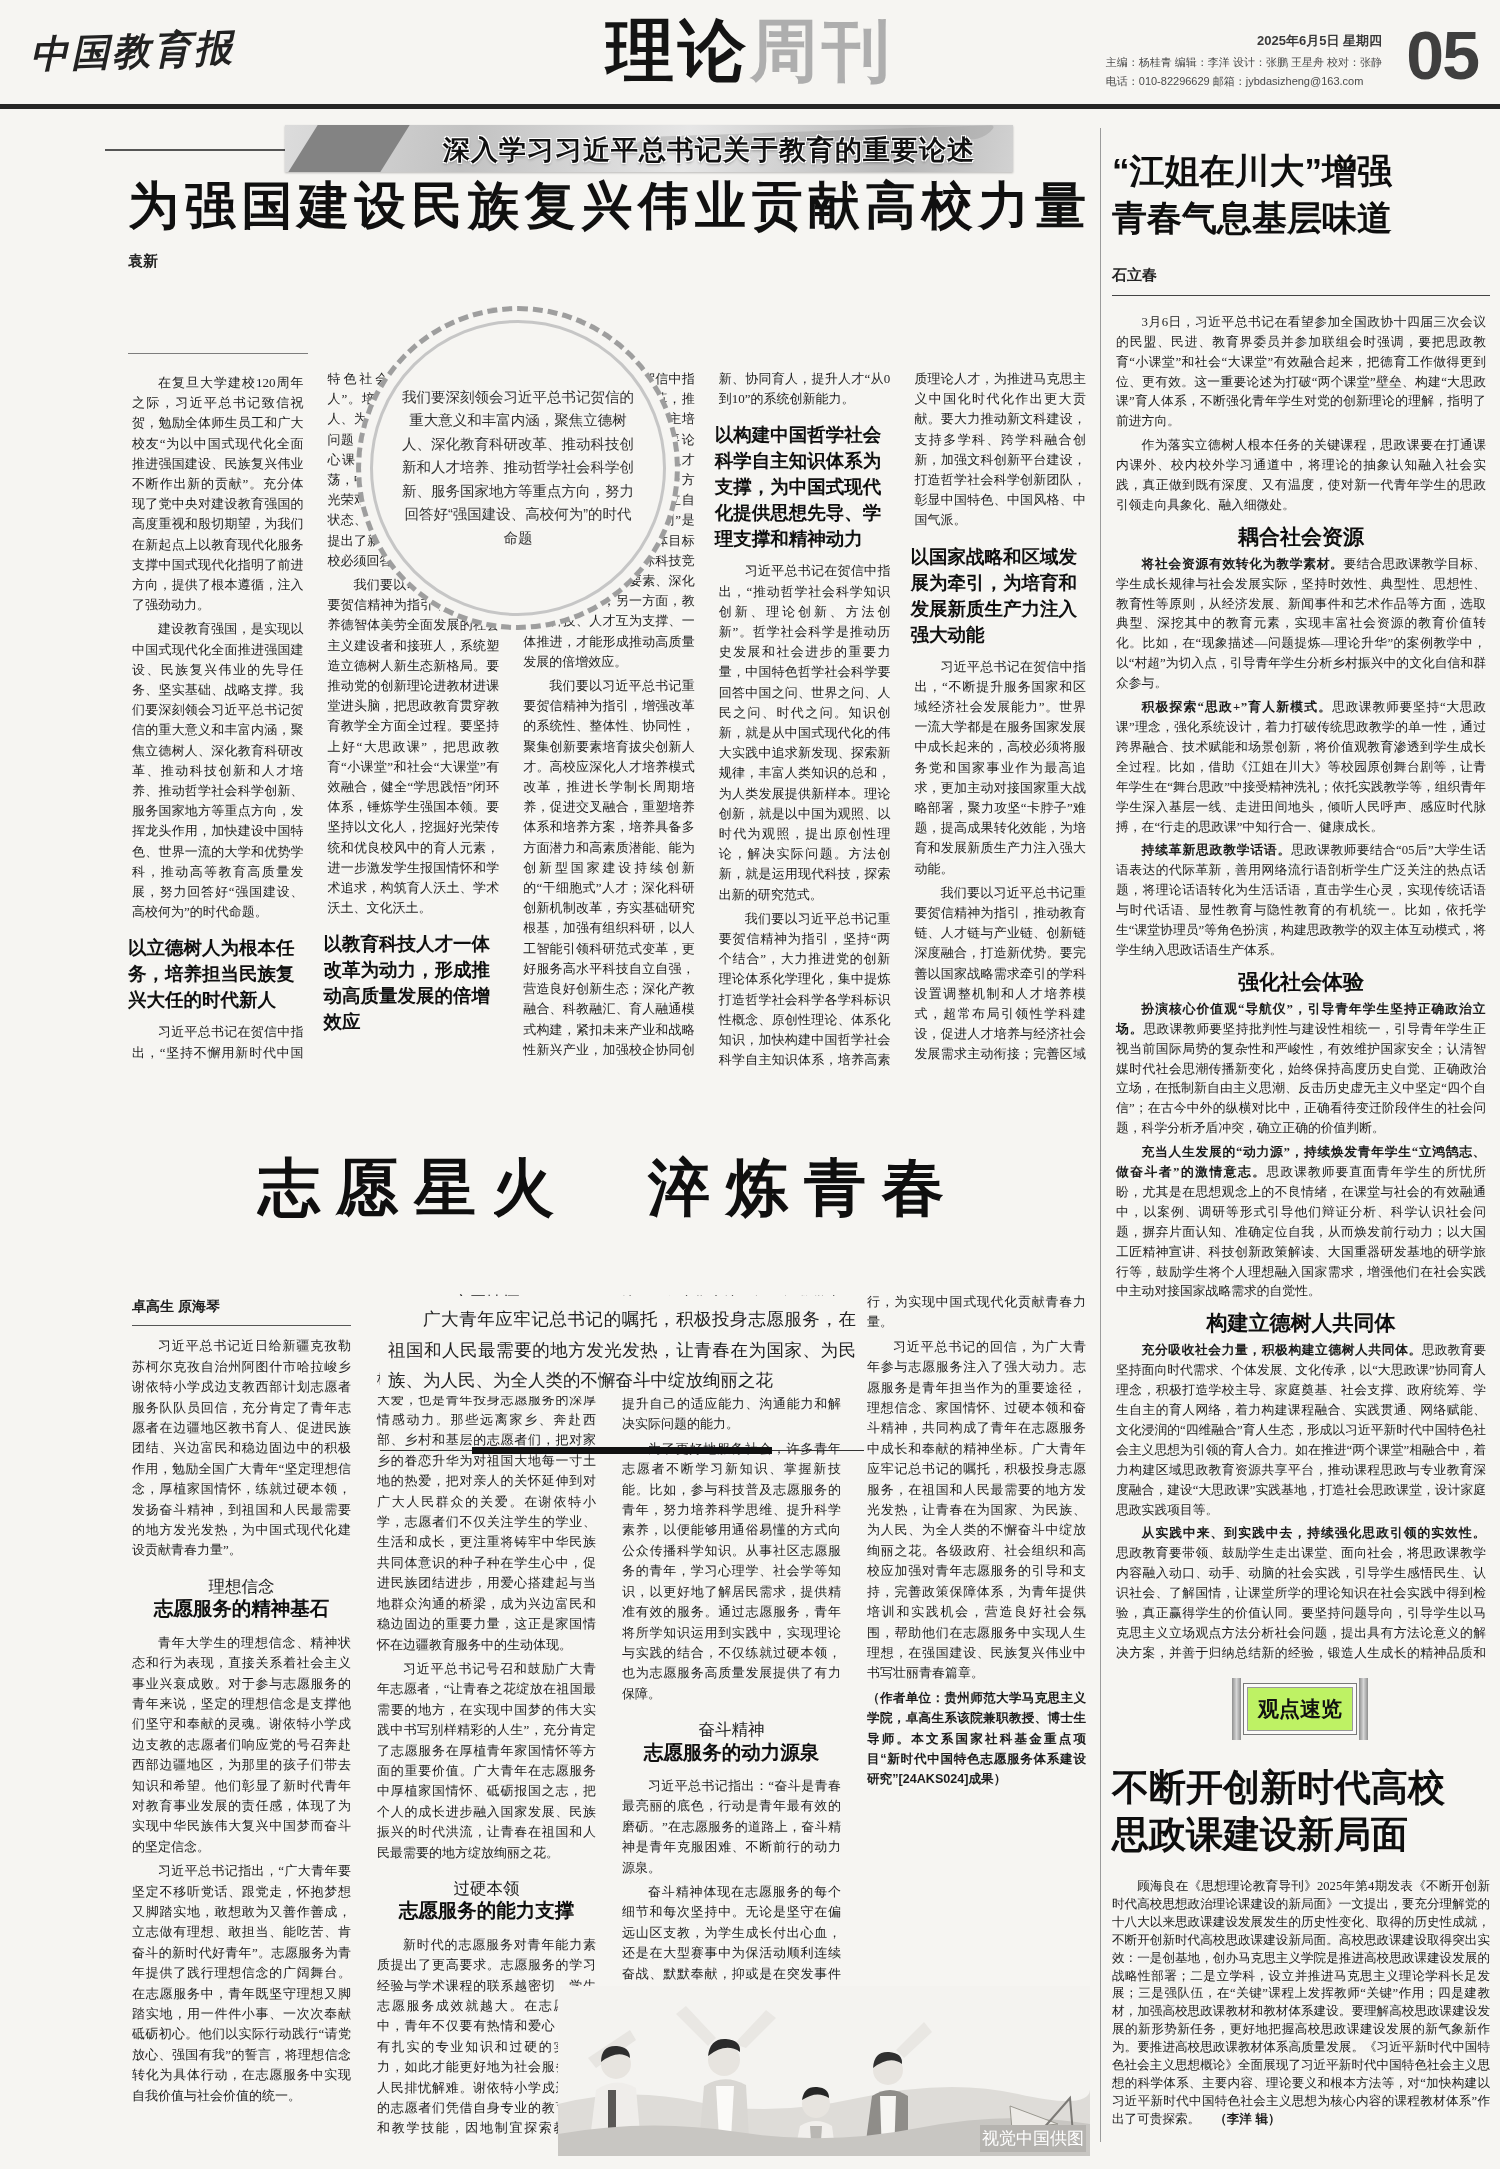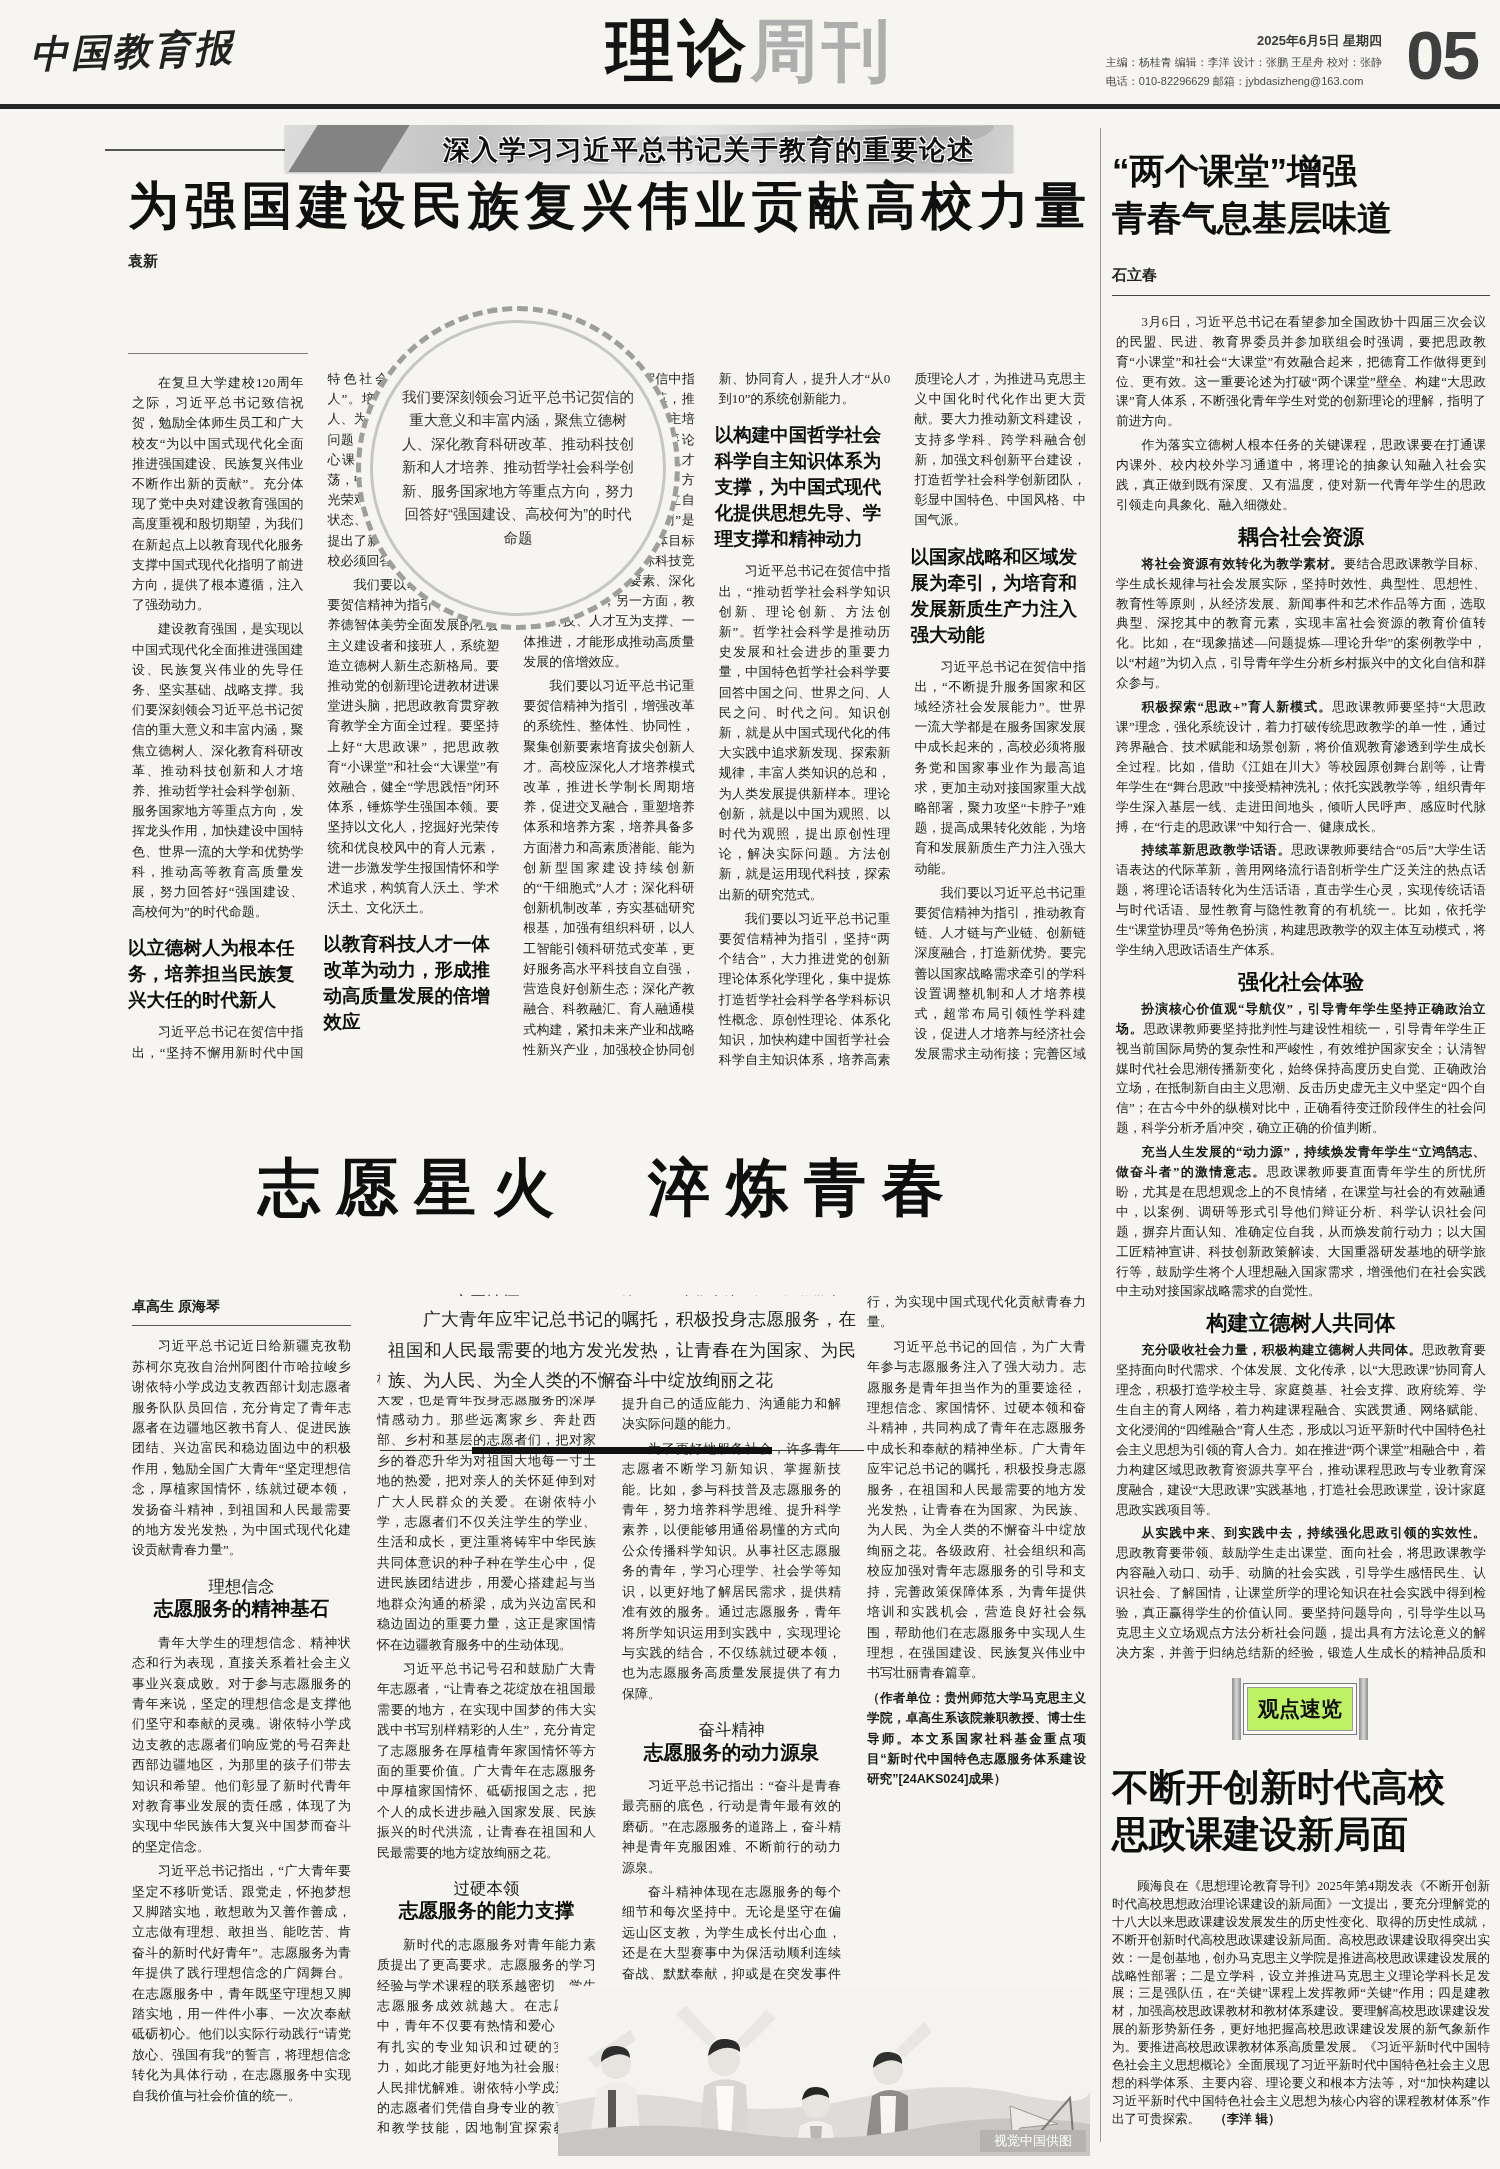--- a/index.html
+++ b/index.html
@@ -74,21 +74,21 @@
   .mid-intro{position:absolute;left:380px;top:1296px;width:468px;background:#f6f5f2;
     padding:8px 8px 0 8px;font-family:"Liberation Sans","DejaVu Sans",sans-serif;
     font-size:17.5px;line-height:1.75;color:#222;text-align:justify;text-indent:2em;}
   .intro-rule{position:absolute;left:380px;top:1446px;width:484px;height:9px;}
   .intro-rule::before{content:"";position:absolute;left:0;right:0;top:4px;height:1px;background:#333;}
   .intro-rule::after{content:"";position:absolute;left:50%;transform:translateX(-50%);
     top:1px;width:300px;height:7px;background:#111;}
   
   .mid-ill{position:absolute;left:558px;top:1986px;width:532px;height:170px;background:#f4f3f0;overflow:hidden;}
   .ill-caption{position:absolute;right:4px;bottom:4px;background:#b5b3af;color:#fff;
-    font-family:"Liberation Sans",sans-serif;font-size:13px;padding:2px 14px;}
+    font-family:"Liberation Sans",sans-serif;font-size:17px;padding:2px 2px;}
   
   .divider-v{position:absolute;left:1100px;top:128px;height:2014px;width:1px;background:#9b9b9b;}
   .right-article{position:absolute;left:1112px;top:148px;width:378px;}
   .r-headline{font-family:"Liberation Sans","DejaVu Sans",sans-serif;font-weight:900;
     font-size:35px;line-height:1.34;color:#0e0e0e;}
   .r-byline{margin-top:24px;font-family:"Liberation Sans",sans-serif;font-weight:700;
     font-size:15px;color:#222;border-bottom:1px solid #444;padding-bottom:10px;}
   .r-body{margin-top:13px;font-size:12.8px;line-height:19.9px;text-align:justify;
     color:#1d1d1d;max-height:1350px;overflow:hidden;}
   p.sechead{text-align:center;text-indent:0;font-family:"Liberation Sans","DejaVu Sans",sans-serif;
@@ -213,21 +213,21 @@
     <polygon points="452,120 500,138 462,142 455,156" fill="#eceae6" stroke="#99978f" stroke-width="1"></polygon>
     <path d="M470 160 L512 112 L516 160 Z" fill="none" stroke="#7c7a76" stroke-width="2"></path>
   </svg>
   <div class="ill-caption">视觉中国供图</div>
 </div>
 
 <div class="divider-v"></div>
 
 <div class="right-article">
   <div class="r-headline">
-    <div>“两个课堂”增强</div>
+    <div>“江姐在川大”增强</div>
     <div>青春气息基层味道</div>
   </div>
   <div class="r-byline">石立春</div>
   <div class="r-body">
       <p class="para">3月6日，习近平总书记在看望参加全国政协十四届三次会议的民盟、民进、教育界委员并参加联组会时强调，要把思政教育“小课堂”和社会“大课堂”有效融合起来，把德育工作做得更到位、更有效。这一重要论述为打破“两个课堂”壁垒、构建“大思政课”育人体系，不断强化青年学生对党的创新理论的理解，指明了前进方向。</p>
       <p class="para">作为落实立德树人根本任务的关键课程，思政课要在打通课内课外、校内校外学习通道中，将理论的抽象认知融入社会实践，真正做到既有深度、又有温度，使对新一代青年学生的思政引领走向具象化、融入细微处。</p>
       <p class="sechead">耦合社会资源</p>
       <p class="para"><span class="lead">将社会资源有效转化为教学素材。</span>要结合思政课教学目标、学生成长规律与社会发展实际，坚持时效性、典型性、思想性、教育性等原则，从经济发展、新闻事件和艺术作品等方面，选取典型、深挖其中的教育元素，实现丰富社会资源的教育价值转化。比如，在“现象描述—问题提炼—理论升华”的案例教学中，以“村超”为切入点，引导青年学生分析乡村振兴中的文化自信和群众参与。</p>
       <p class="para"><span class="lead">积极探索“思政+”育人新模式。</span>思政课教师要坚持“大思政课”理念，强化系统设计，着力打破传统思政教学的单一性，通过跨界融合、技术赋能和场景创新，将价值观教育渗透到学生成长全过程。比如，借助《江姐在川大》等校园原创舞台剧等，让青年学生在“舞台思政”中接受精神洗礼；依托实践教学等，组织青年学生深入基层一线、走进田间地头，倾听人民呼声、感应时代脉搏，在“行走的思政课”中知行合一、健康成长。</p>
       <p class="para"><span class="lead">持续革新思政教学话语。</span>思政课教师要结合“05后”大学生话语表达的代际革新，善用网络流行语剖析学生广泛关注的热点话题，将理论话语转化为生活话语，直击学生心灵，实现传统话语与时代话语、显性教育与隐性教育的有机统一。比如，依托学生“课堂协理员”等角色扮演，构建思政教学的双主体互动模式，将学生纳入思政话语生产体系。</p>

